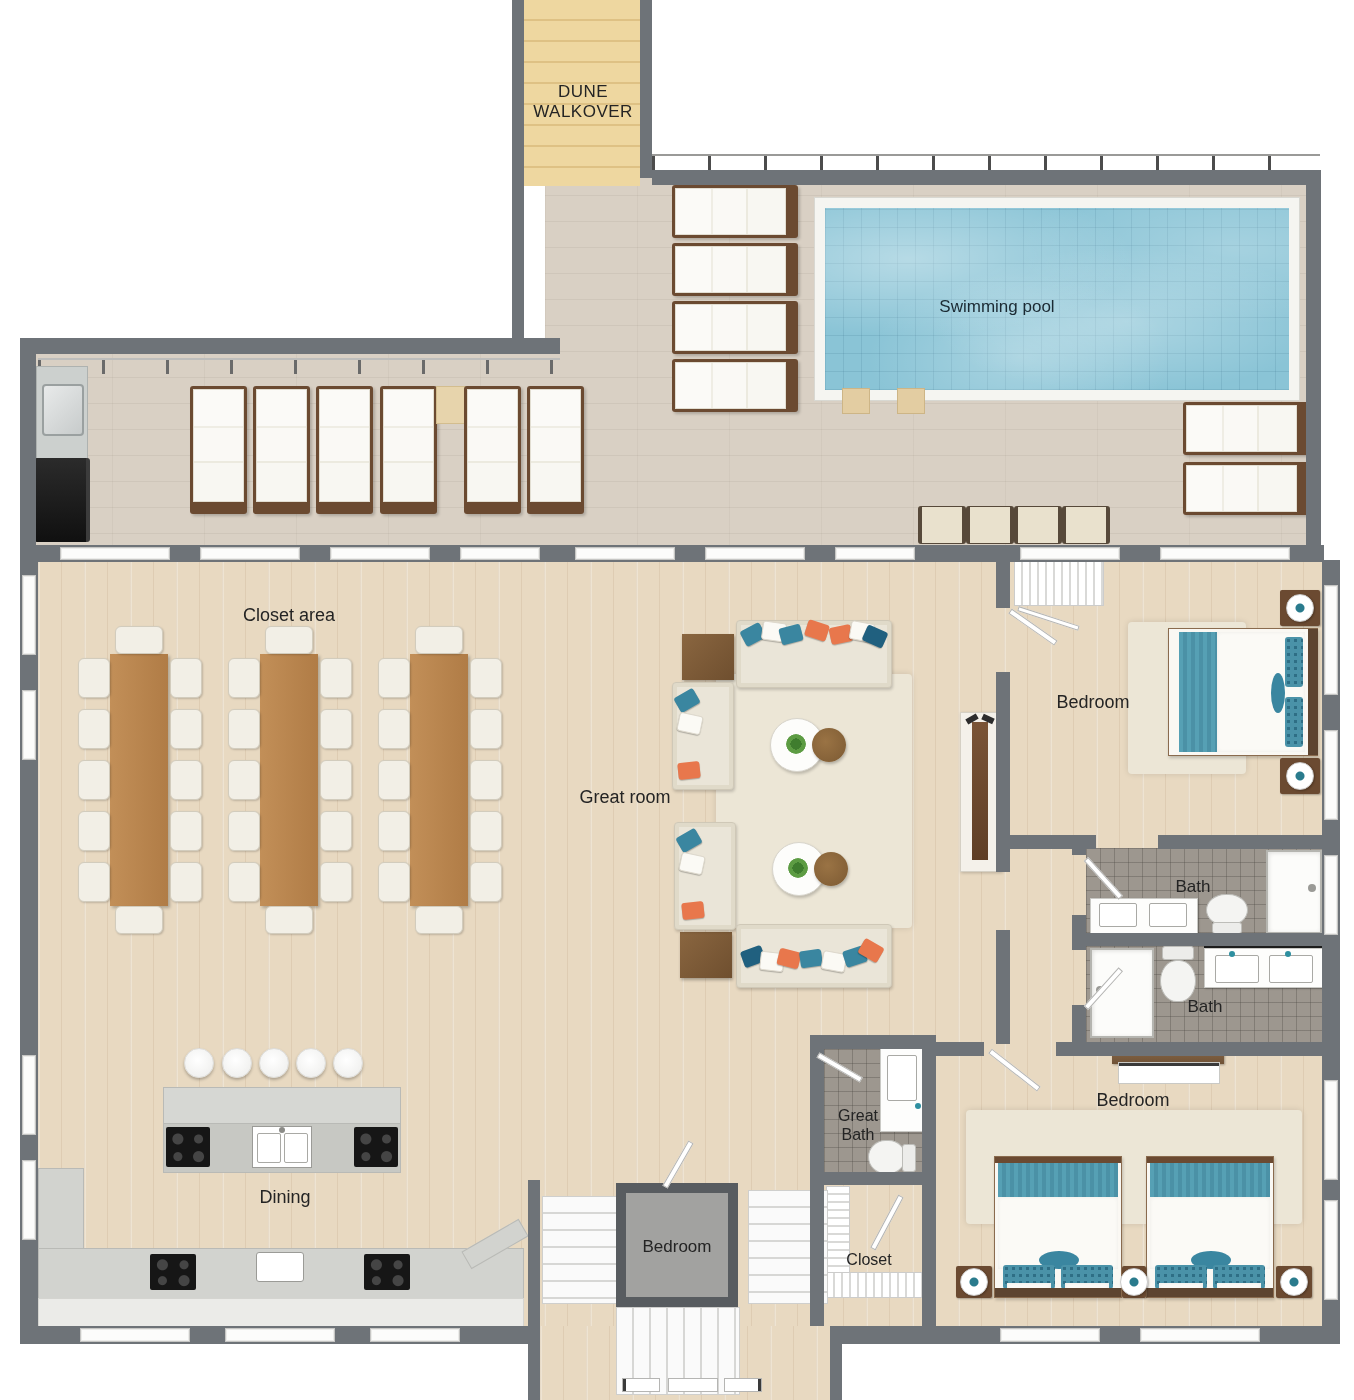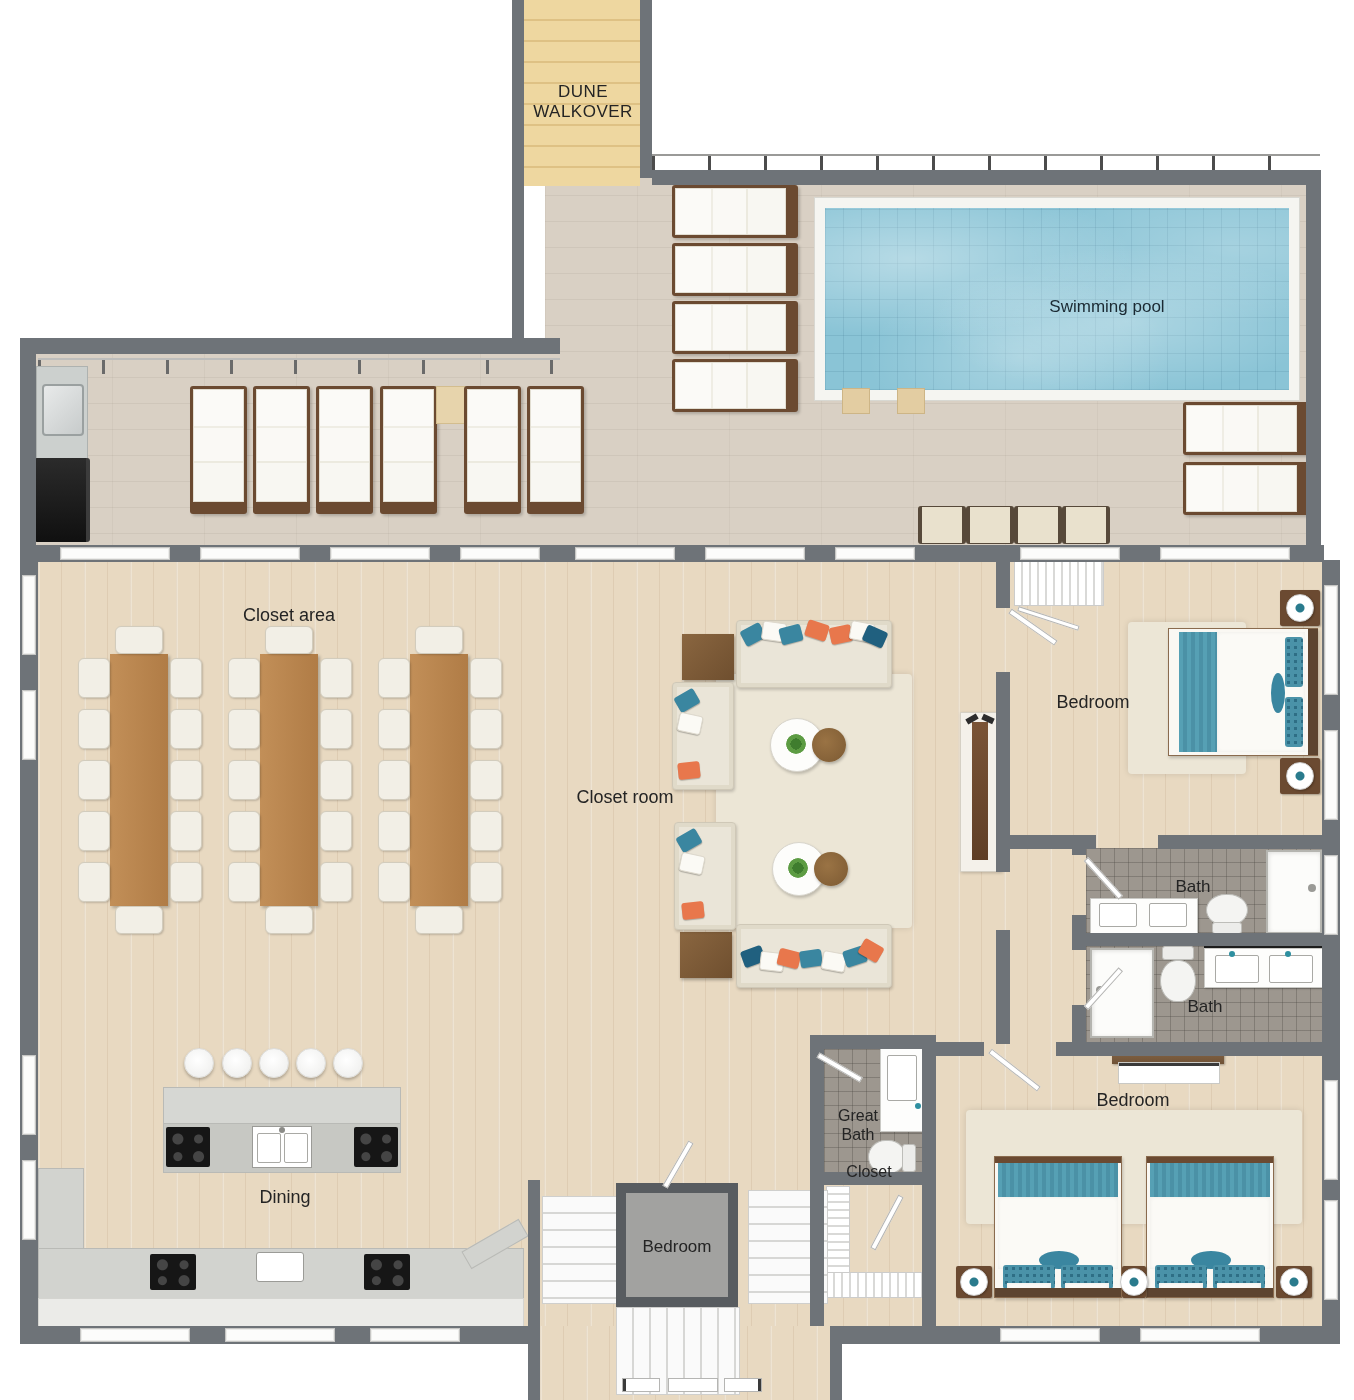--- a/index.html
+++ b/index.html
@@ -454,25 +454,25 @@
   <div class="win" style="left:1140px;top:1328px;width:120px;height:14px;"></div>
 
   <div class="door" style="left:1010px;top:608px;width:56px;height:6px;transform:rotate(35deg);transform-origin:left center;"></div>
   <div class="door" style="left:1086px;top:856px;width:52px;height:6px;transform:rotate(48deg);transform-origin:left center;"></div>
   <div class="door" style="left:1086px;top:1005px;width:52px;height:6px;transform:rotate(-48deg);transform-origin:left center;"></div>
   <div class="door" style="left:990px;top:1048px;width:62px;height:6px;transform:rotate(38deg);transform-origin:left center;"></div>
   <div class="door" style="left:818px;top:1052px;width:50px;height:6px;transform:rotate(30deg);transform-origin:left center;"></div>
   <div class="door" style="left:898px;top:1196px;width:6px;height:60px;transform:rotate(28deg);transform-origin:top center;"></div>
 
   <div class="lbl" style="left:583px;top:102px;width:130px;font-size:17px;letter-spacing:.5px;">DUNE WALKOVER</div>
-  <div class="lbl" style="left:1107px;top:307px;font-size:17px;color:#1b2a33;">Swimming pool</div>
+  <div class="lbl" style="left:997px;top:307px;font-size:17px;color:#1b2a33;">Swimming pool</div>
   <div class="lbl" style="left:289px;top:616px;font-size:18px;">Closet area</div>
-  <div class="lbl" style="left:625px;top:798px;font-size:18px;">Closet room</div>
+  <div class="lbl" style="left:625px;top:798px;font-size:18px;">Great room</div>
   <div class="lbl" style="left:1093px;top:703px;font-size:18px;">Bedroom</div>
   <div class="lbl" style="left:1193px;top:887px;font-size:17px;">Bath</div>
   <div class="lbl" style="left:1205px;top:1007px;font-size:17px;">Bath</div>
   <div class="lbl" style="left:1133px;top:1101px;font-size:18px;">Bedroom</div>
   <div class="lbl" style="left:858px;top:1126px;width:52px;font-size:16px;">Great Bath</div>
-  <div class="lbl" style="left:869px;top:1172px;font-size:16px;">Closet</div>
+  <div class="lbl" style="left:869px;top:1260px;font-size:16px;">Closet</div>
   <div class="lbl" style="left:285px;top:1198px;font-size:18px;">Dining</div>
   <div class="lbl" style="left:677px;top:1247px;font-size:17px;">Bedroom</div>
 
 </div>
 
 </body></html>

